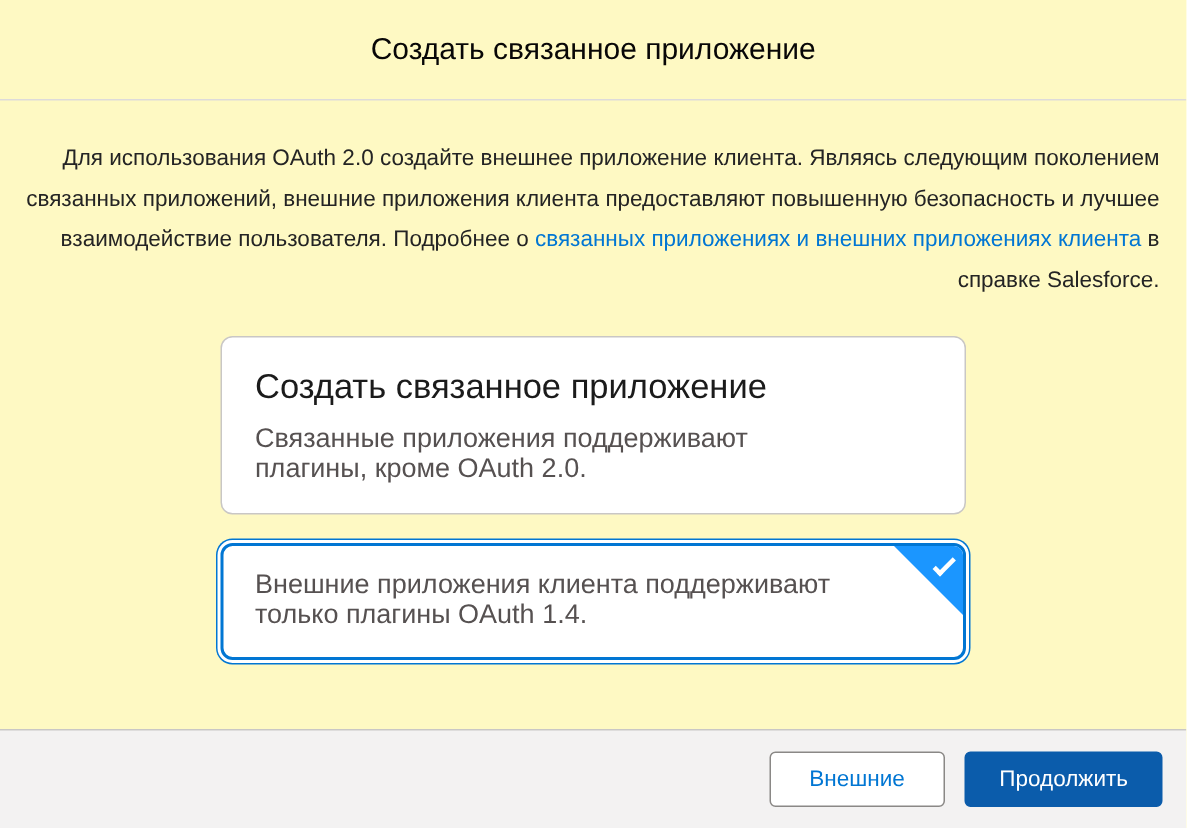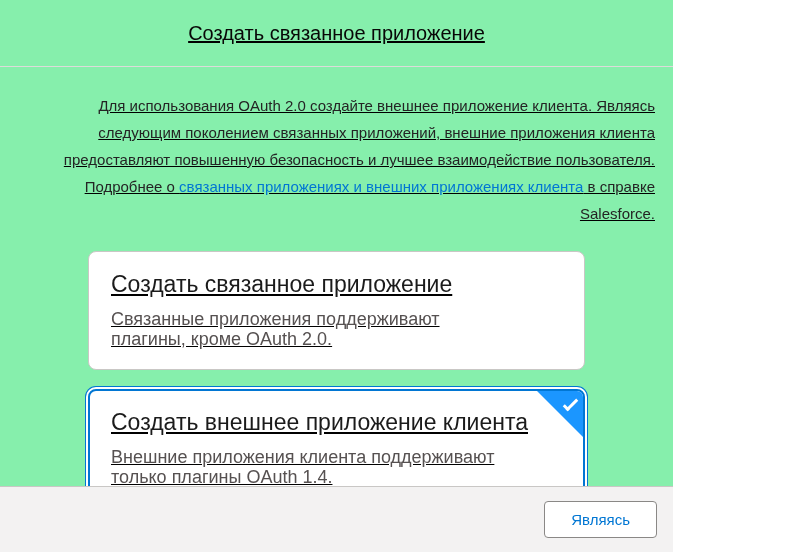--- a/index.html
+++ b/index.html
@@ -1,25 +1,24 @@
 <!DOCTYPE html>
 <html><head>
 <meta charset="utf-8">
 <style>
   * { margin: 0; padding: 0; box-sizing: border-box; }
   html, body { background: #ffffff; }
   body { font-family: "Liberation Sans", sans-serif; }
 
   .dialog {
     position: relative;
-    width: 673px;
+    width: 791px;
     height: 552px;
-    background: #86efac;
+    background: #fef9c3;
     overflow: hidden;
-    text-decoration: underline;
   }
 
   
   .dialog-header {
     height: 67px;
     display: flex;
     align-items: center;
     justify-content: center;
     border-bottom: 1px solid #dddbda;
   }
@@ -148,25 +147,25 @@
   </div>
 
   <div class="options">
 
     <div class="option-card">
       <h2>Создать связанное приложение</h2>
       <p>Связанные приложения поддерживают плагины, кроме OAuth 2.0.</p>
     </div>
 
     <div class="option-card selected">
-      <h2>Создать внешнее приложение клиента</h2>
       <p>Внешние приложения клиента поддерживают только плагины OAuth 1.4.</p>
       <div class="corner-triangle"></div>
       <span class="check-glyph"></span>
     </div>
 
   </div>
 
   <div class="dialog-footer">
-    <button class="btn btn-cancel">Являясь</button>
+    <button class="btn btn-cancel">Внешние</button>
+    <button class="btn btn-continue">Продолжить</button>
   </div>
 
 </div>
 
 </body></html>

